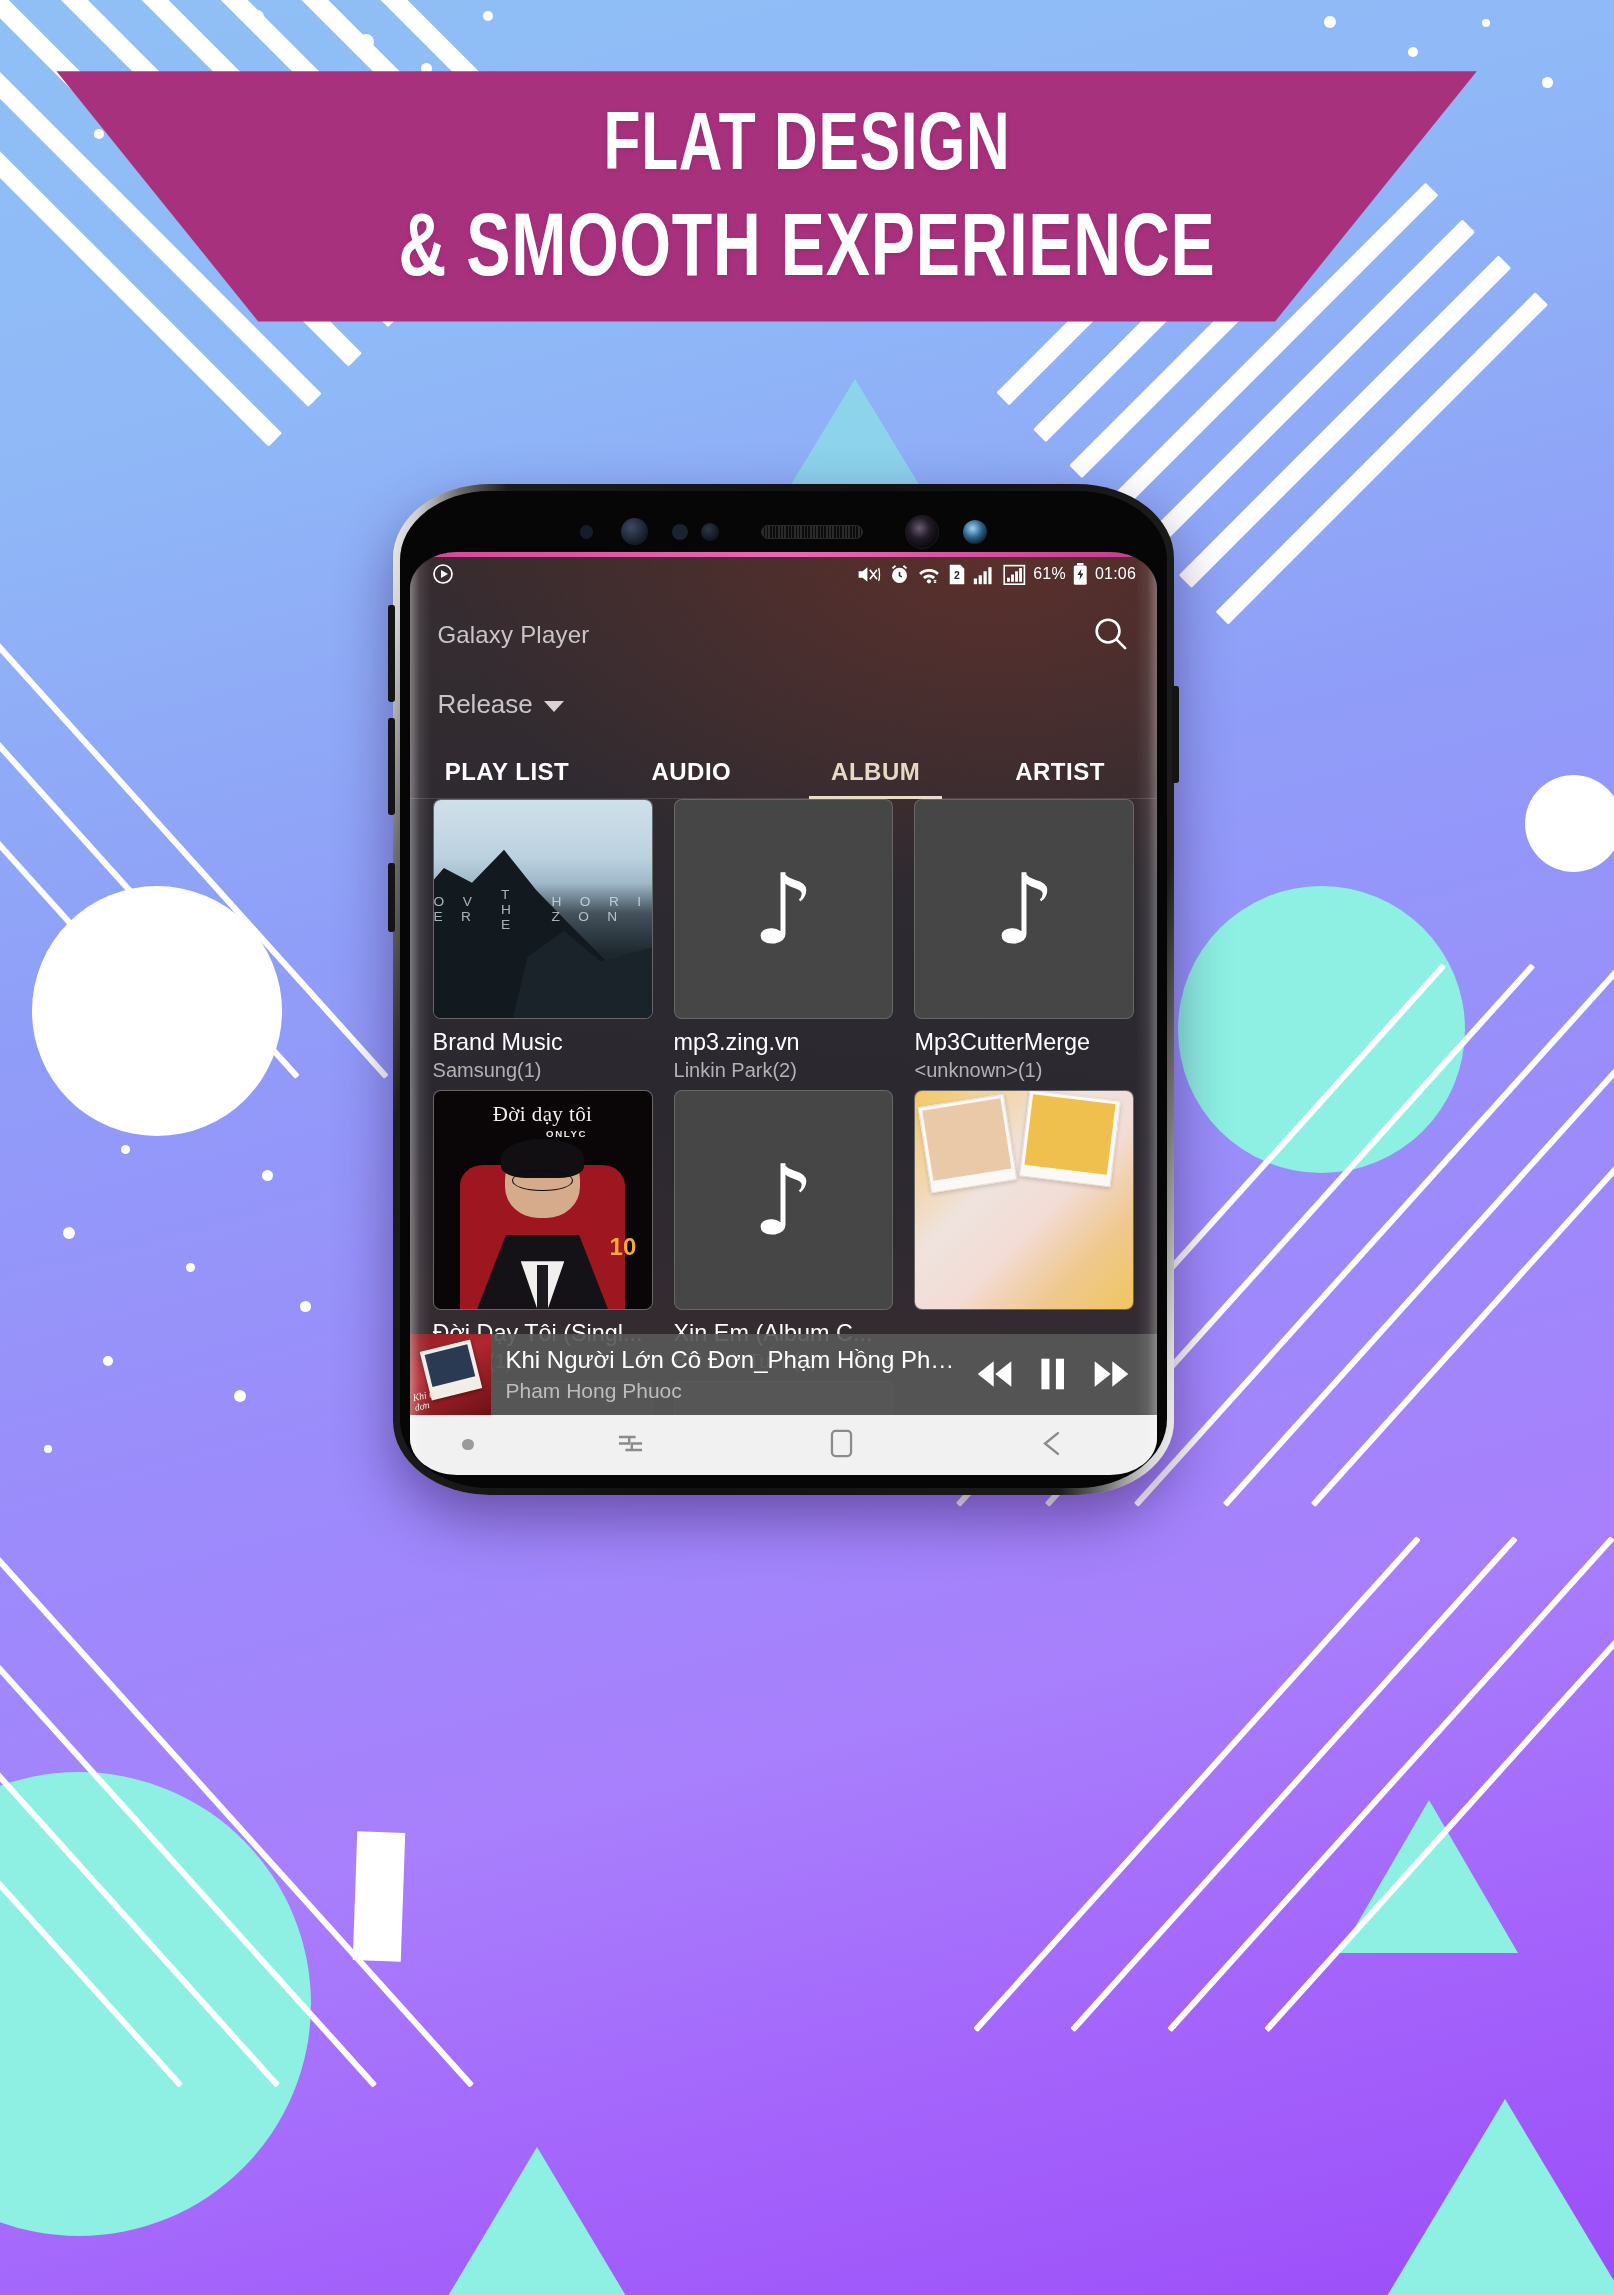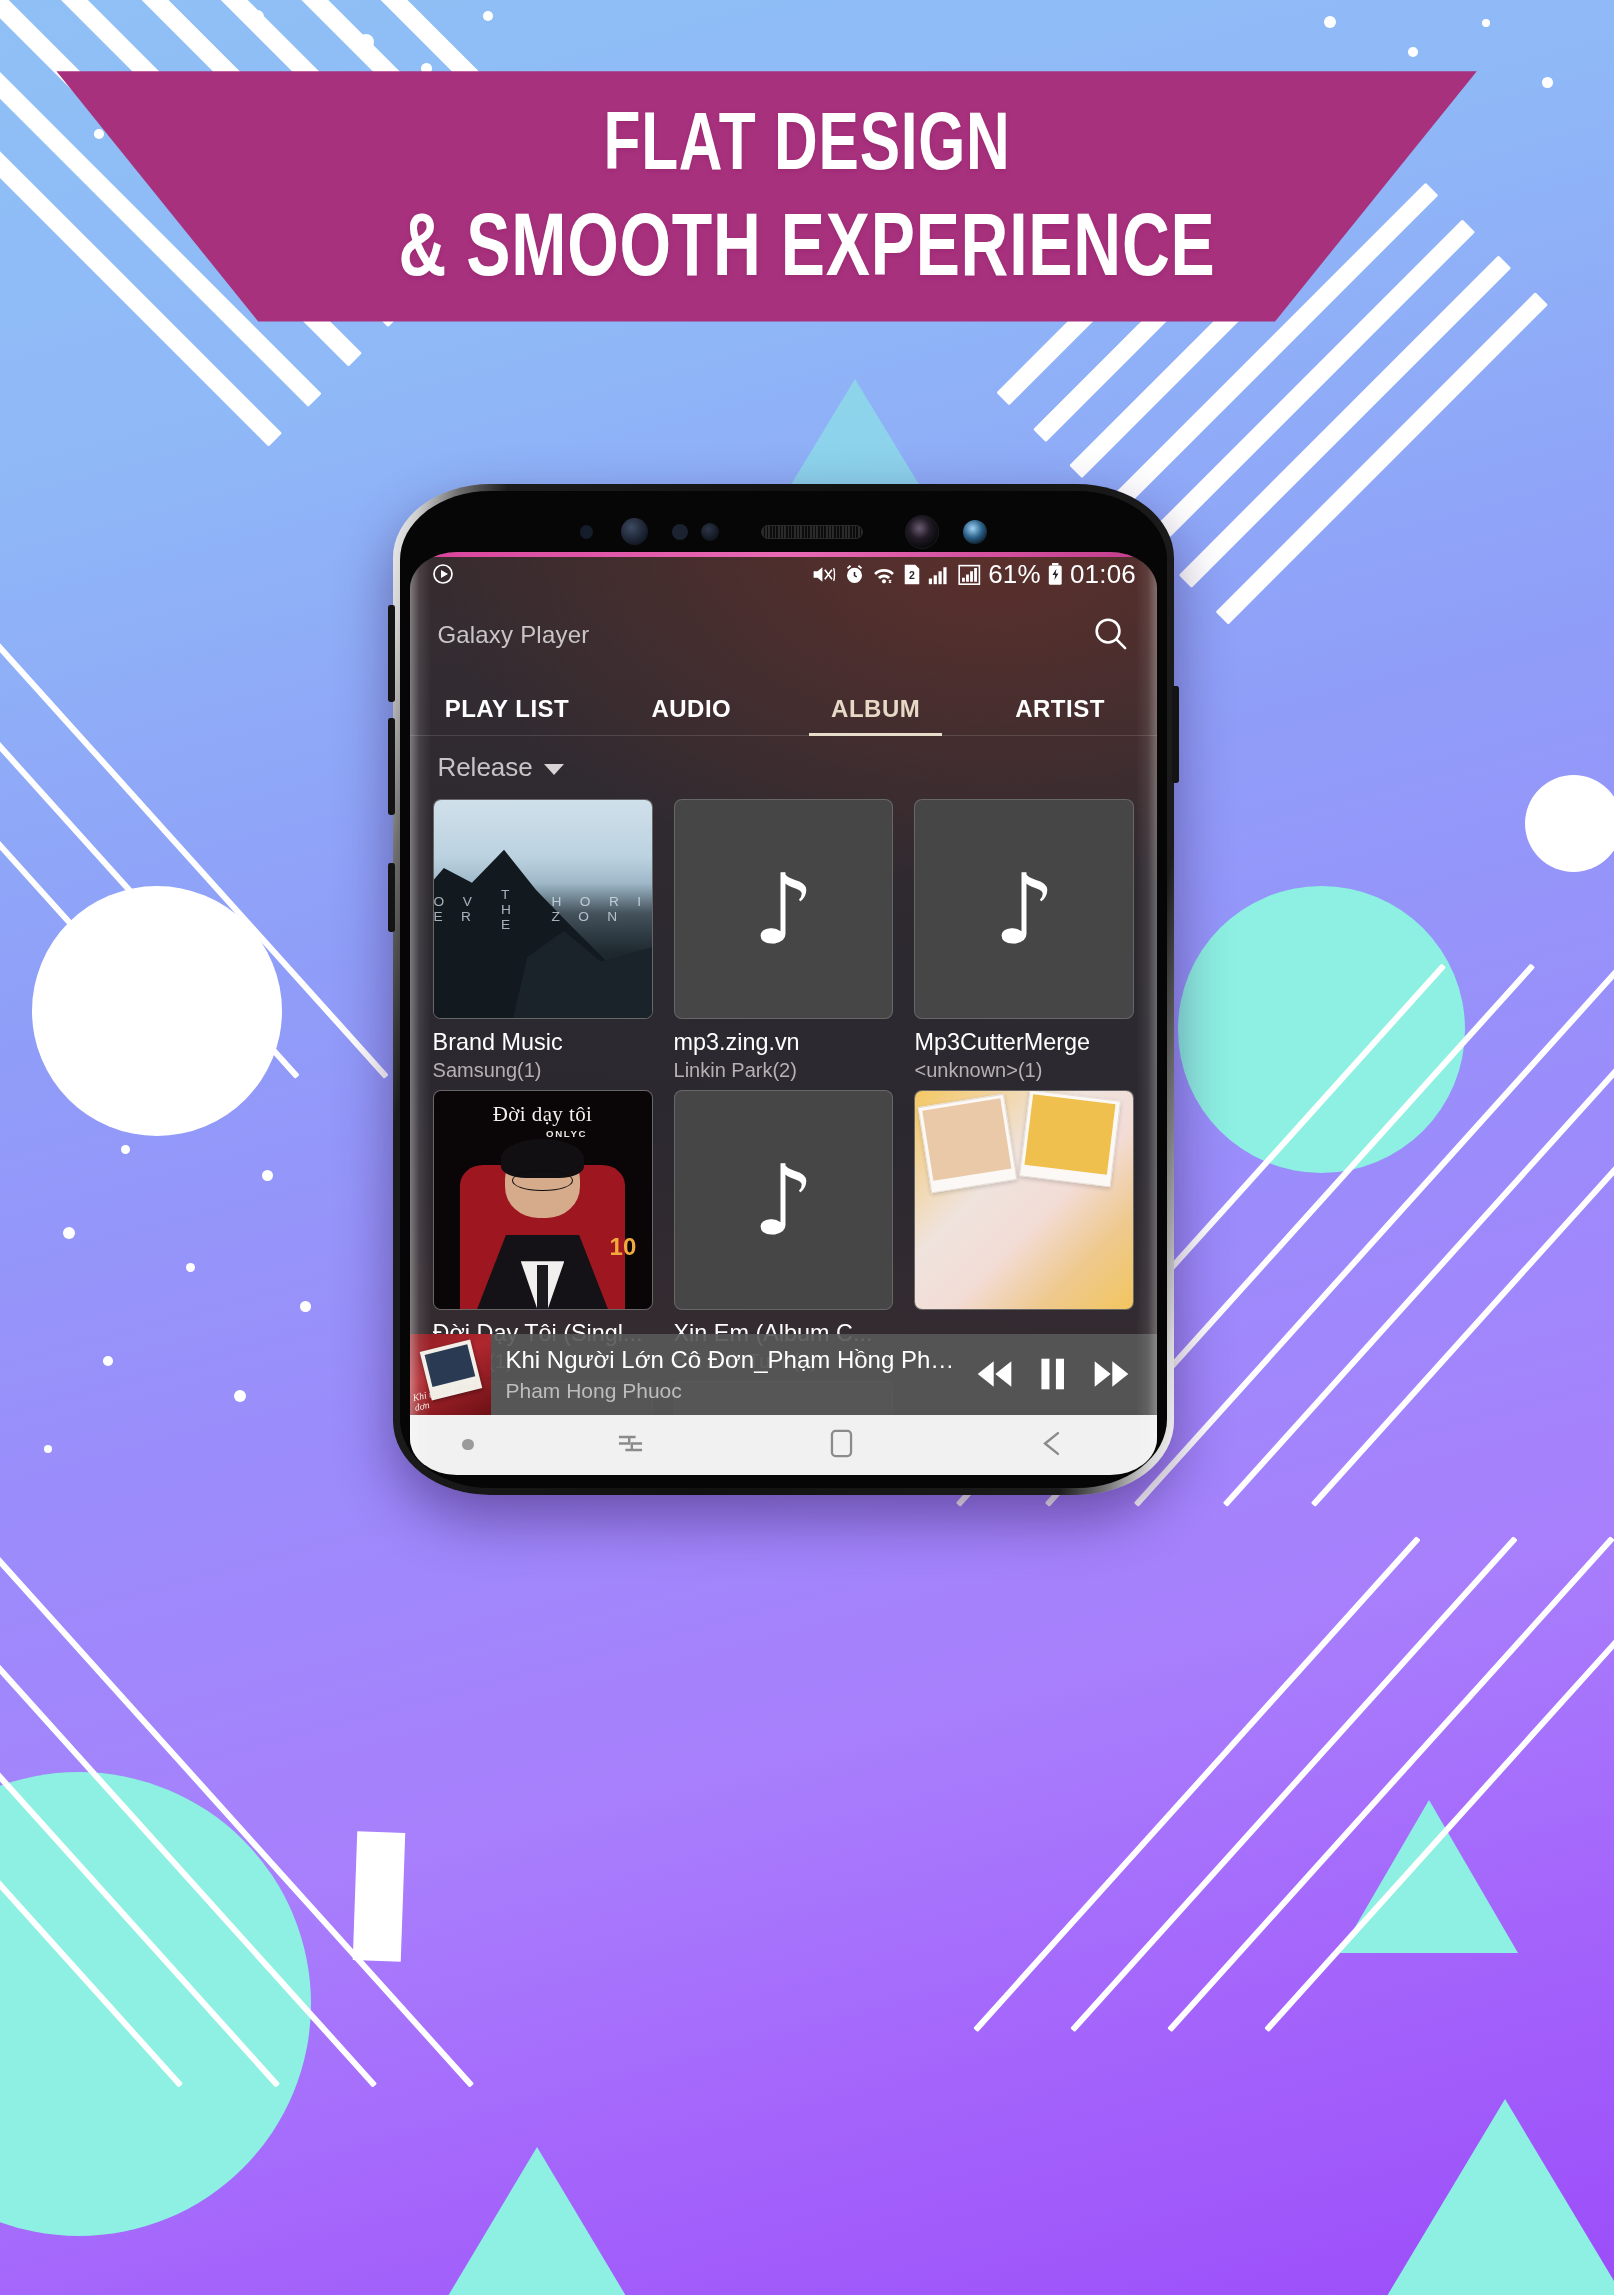--- a/index.html
+++ b/index.html
@@ -113,21 +113,21 @@
 
   
   #statusbar {
     height: 44px; flex: 0 0 44px;
     display: flex; align-items: center; padding: 0 21px;
     font-size: 20px; color: #fff; gap: 8px;
   }
   #statusbar .left { display:flex; align-items:center; gap:6.5px; }
   #statusbar .right { margin-left:auto; display:flex; align-items:center; gap:7.3px; }
   #statusbar svg { display:block; }
-  .sb-text { font-size: 26px; letter-spacing: 0.2px; }
+  .sb-text { font-size: 16px; letter-spacing: 0.2px; }
 
   
   #appbar {
     flex: 0 0 77px; display: flex; align-items: center;
     padding: 0 27.4px;
   }
   #app-title { font-size: 24px; color: #c9c5c6; font-weight: 400; letter-spacing:0.2px;}
   #search-btn { margin-left: auto; }
 
   
@@ -523,30 +523,30 @@
         <div id="appbar">
           <div id="app-title">Galaxy Player</div>
           <div id="search-btn">
             <svg width="39" height="39" viewBox="0 0 24 24" fill="none" stroke="#ffffff" stroke-width="1.6" stroke-linecap="round">
               <circle cx="10.5" cy="10.5" r="7"></circle>
                 <path d="M15.8 15.8L21 21"></path>
             </svg>
           </div>
         </div>
 
+        <div id="sortbar">
+          <span id="sort-label">Release</span>
+          <span id="sort-caret"></span>
+        </div>
+
         <div id="tabs">
           <div class="tab">PLAY LIST</div>
           <div class="tab">AUDIO</div>
           <div class="tab active">ALBUM</div>
           <div class="tab">ARTIST</div>
-        </div>
-
-        <div id="sortbar">
-          <span id="sort-label">Release</span>
-          <span id="sort-caret"></span>
         </div>
 
         <div id="grid-wrap">
           <div id="grid">
 
             <div class="cell">
               <div class="art">
                 <div class="art-horizon">
                   <span class="peak"></span>
                     <span class="peak2"></span>

